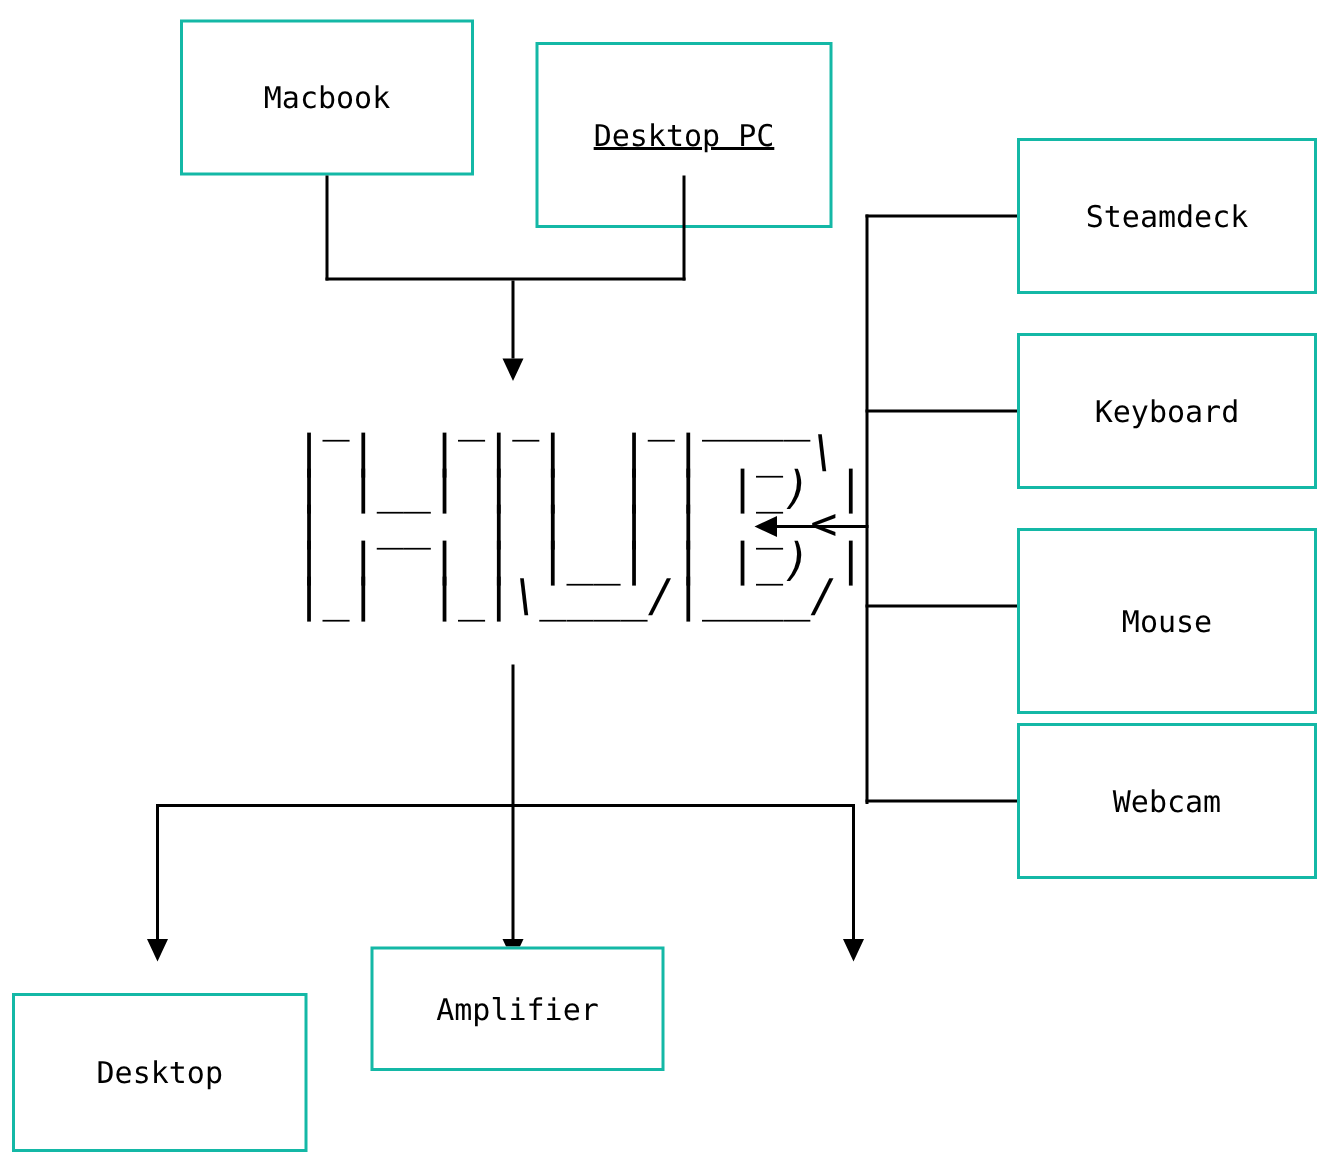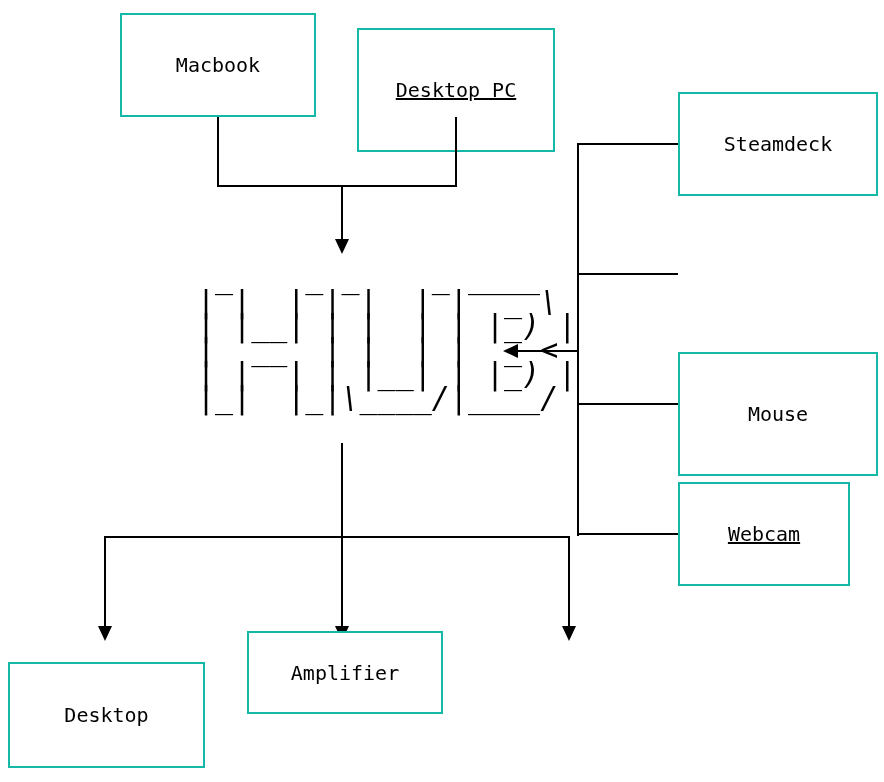--- a/index.html
+++ b/index.html
@@ -78,24 +78,27 @@
   <pre class="ascii" style="left:197px; top:266px;"> _    _ _    _ ____  
 | |  | | |  | |  _ \ 
 | |__| | |  | | |_) |
 |  __  | |  | |  _ &lt; 
 | |  | | |__| | |_) |
 |_|  |_|\____/|____/ </pre>
 
   <div class="node" style="left:678px; top:92px; width:200px; height:104px;">
     <span>Steamdeck</span>
   </div>
+  <div class="node" style="left:678px; top:222px; width:200px; height:104px;">
+    <span>Keyboard</span>
+  </div>
   <div class="node" style="left:678px; top:352px; width:200px; height:124px;">
     <span>Mouse</span>
   </div>
-  <div class="node" style="left:678px; top:482px; width:172px; height:104px;text-decoration:underline;">
+  <div class="node" style="left:678px; top:482px; width:200px; height:104px;">
     <span>Webcam</span>
   </div>
 
   <div class="line" style="left:577px; top:143px; width:2px; height:393px;"></div>
   <div class="line" style="left:577px; top:143px; width:101px; height:2px;"></div>
   <div class="line" style="left:577px; top:273px; width:101px; height:2px;"></div>
   <div class="line" style="left:577px; top:403px; width:101px; height:2px;"></div>
   <div class="line" style="left:577px; top:533px; width:101px; height:2px;"></div>
   <div class="line" style="left:517px; top:350px; width:62px; height:2px;"></div>
   <div class="arrow-left" style="left:503px; top:344px;"></div>

